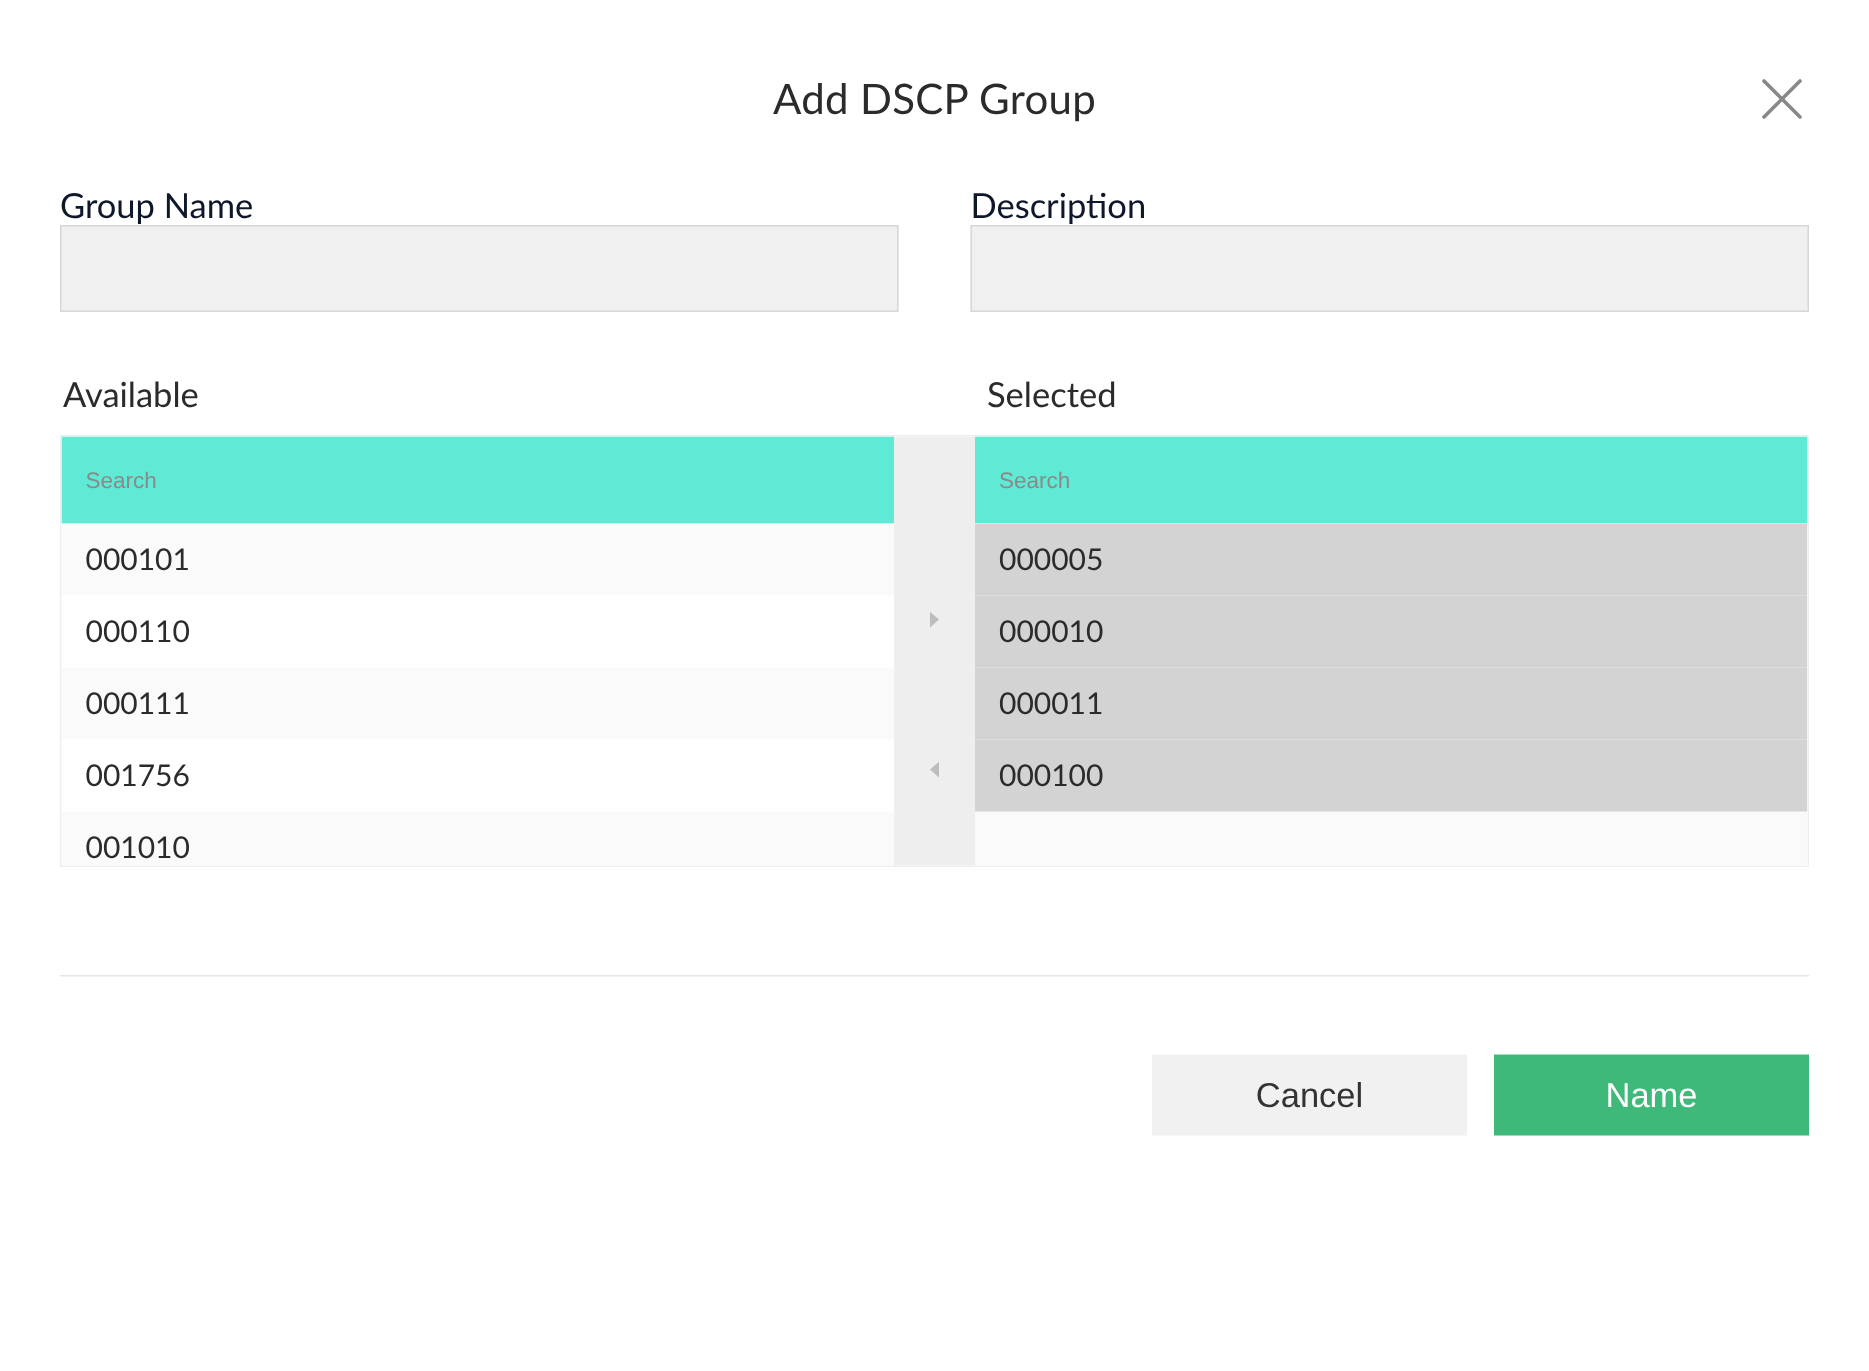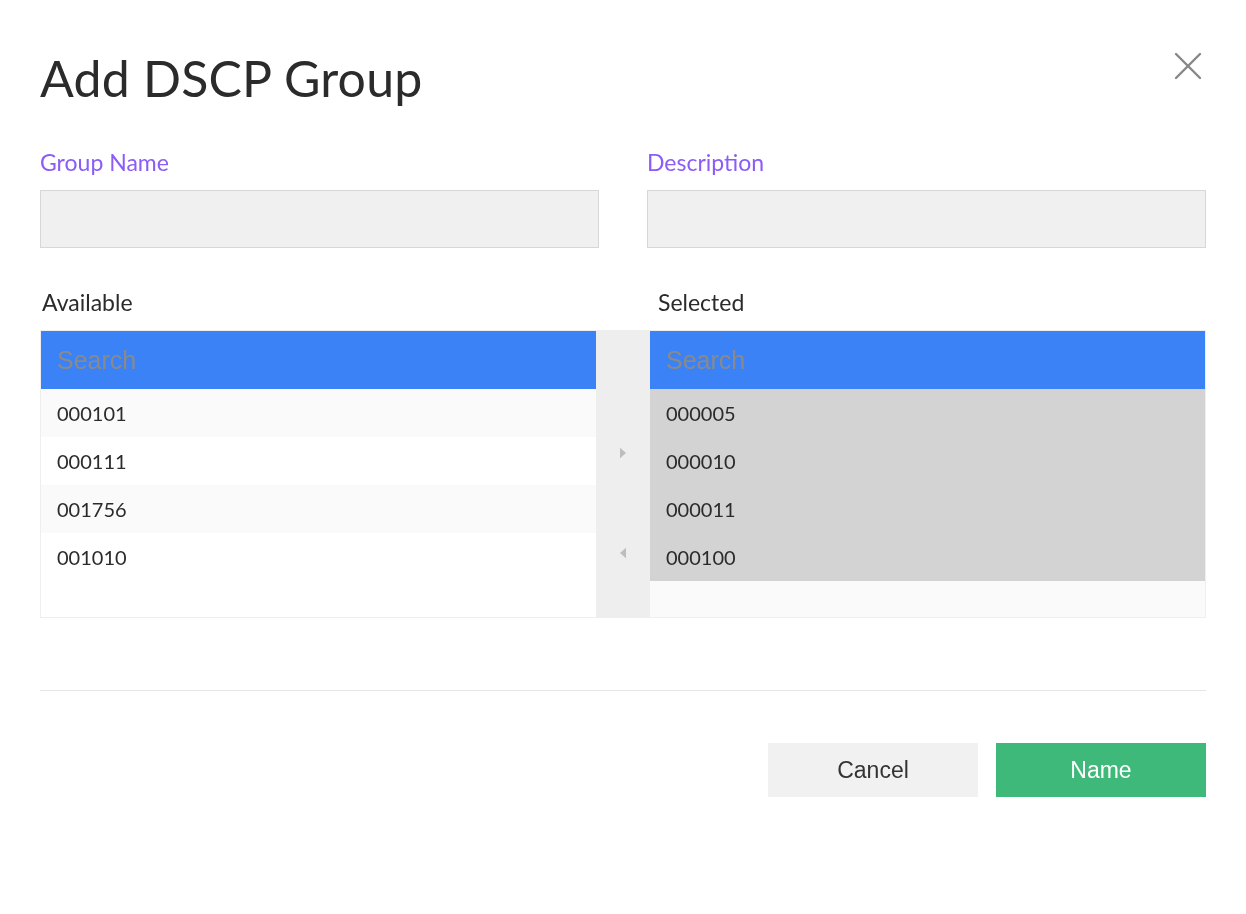--- a/index.html
+++ b/index.html
@@ -11,24 +11,25 @@
     background: #ffffff;
     font-size: 22px;
   }
   .modal {
     position: relative;
     width: 1246px;
     min-height: 914px;
     padding: 40px 40px 40px 40px;
   }
   .modal-title {
-    font-size: 50px;
+    font-size: 28px;
     font-weight: 400;
     margin: 8px 0 40px 0;
     letter-spacing: 0.2px;
+    text-align: center;
   }
   .close-btn {
     position: absolute;
     top: 48px;
     right: 40px;
     width: 36px;
     height: 36px;
     cursor: pointer;
     color: #888;
   }
@@ -39,22 +40,21 @@
     gap: 48px;
     margin-bottom: 40px;
   }
   .field {
     flex: 1;
     display: flex;
     flex-direction: column;
   }
   .field-label {
     font-size: 23px;
-    margin-bottom: 14px;
-    color: #8b5cf6;
+    color: #0f172a;
   }
   .field-input {
     height: 58px;
     border: 1px solid #d7d7d7;
     background: #f0f0f0;
     font-size: 20px;
     padding: 0 12px;
     outline: none;
   }
 
@@ -82,24 +82,24 @@
 
   .boxed {
     display: flex;
     border: 1px solid #eee;
     height: 288px;
     overflow: hidden;
   }
 
   .list-search {
     height: 58px;
-    font-size: 25px;
+    font-size: 15px;
     padding: 0 16px;
     border: none;
-    background: #3b82f6;
+    background: #5eead4;
     width: 100%;
     outline: none;
     color: #333;
   }
   .list-search::placeholder { color: #8a8a8a; }
 
   .list-items {
     flex: 1;
     overflow: hidden;
   }
@@ -201,20 +201,21 @@
     <div class="list-heading">Available</div>
     <div class="list-heading selected-h">Selected</div>
   </div>
 
   <div class="boxed">
 
     <div class="list-col available">
       <input class="list-search" type="text" placeholder="Search" style="">
       <div class="list-items" id="available-items">
           <div class="list-item">000101</div>
+          <div class="list-item">000110</div>
           <div class="list-item">000111</div>
           <div class="list-item">001756</div>
           <div class="list-item">001010</div>
         </div>
     </div>
 
     <div class="transfer-col">
       <button aria-label="Move to selected">
         <span>
           <svg viewBox="0 0 24 24" fill="currentColor">

